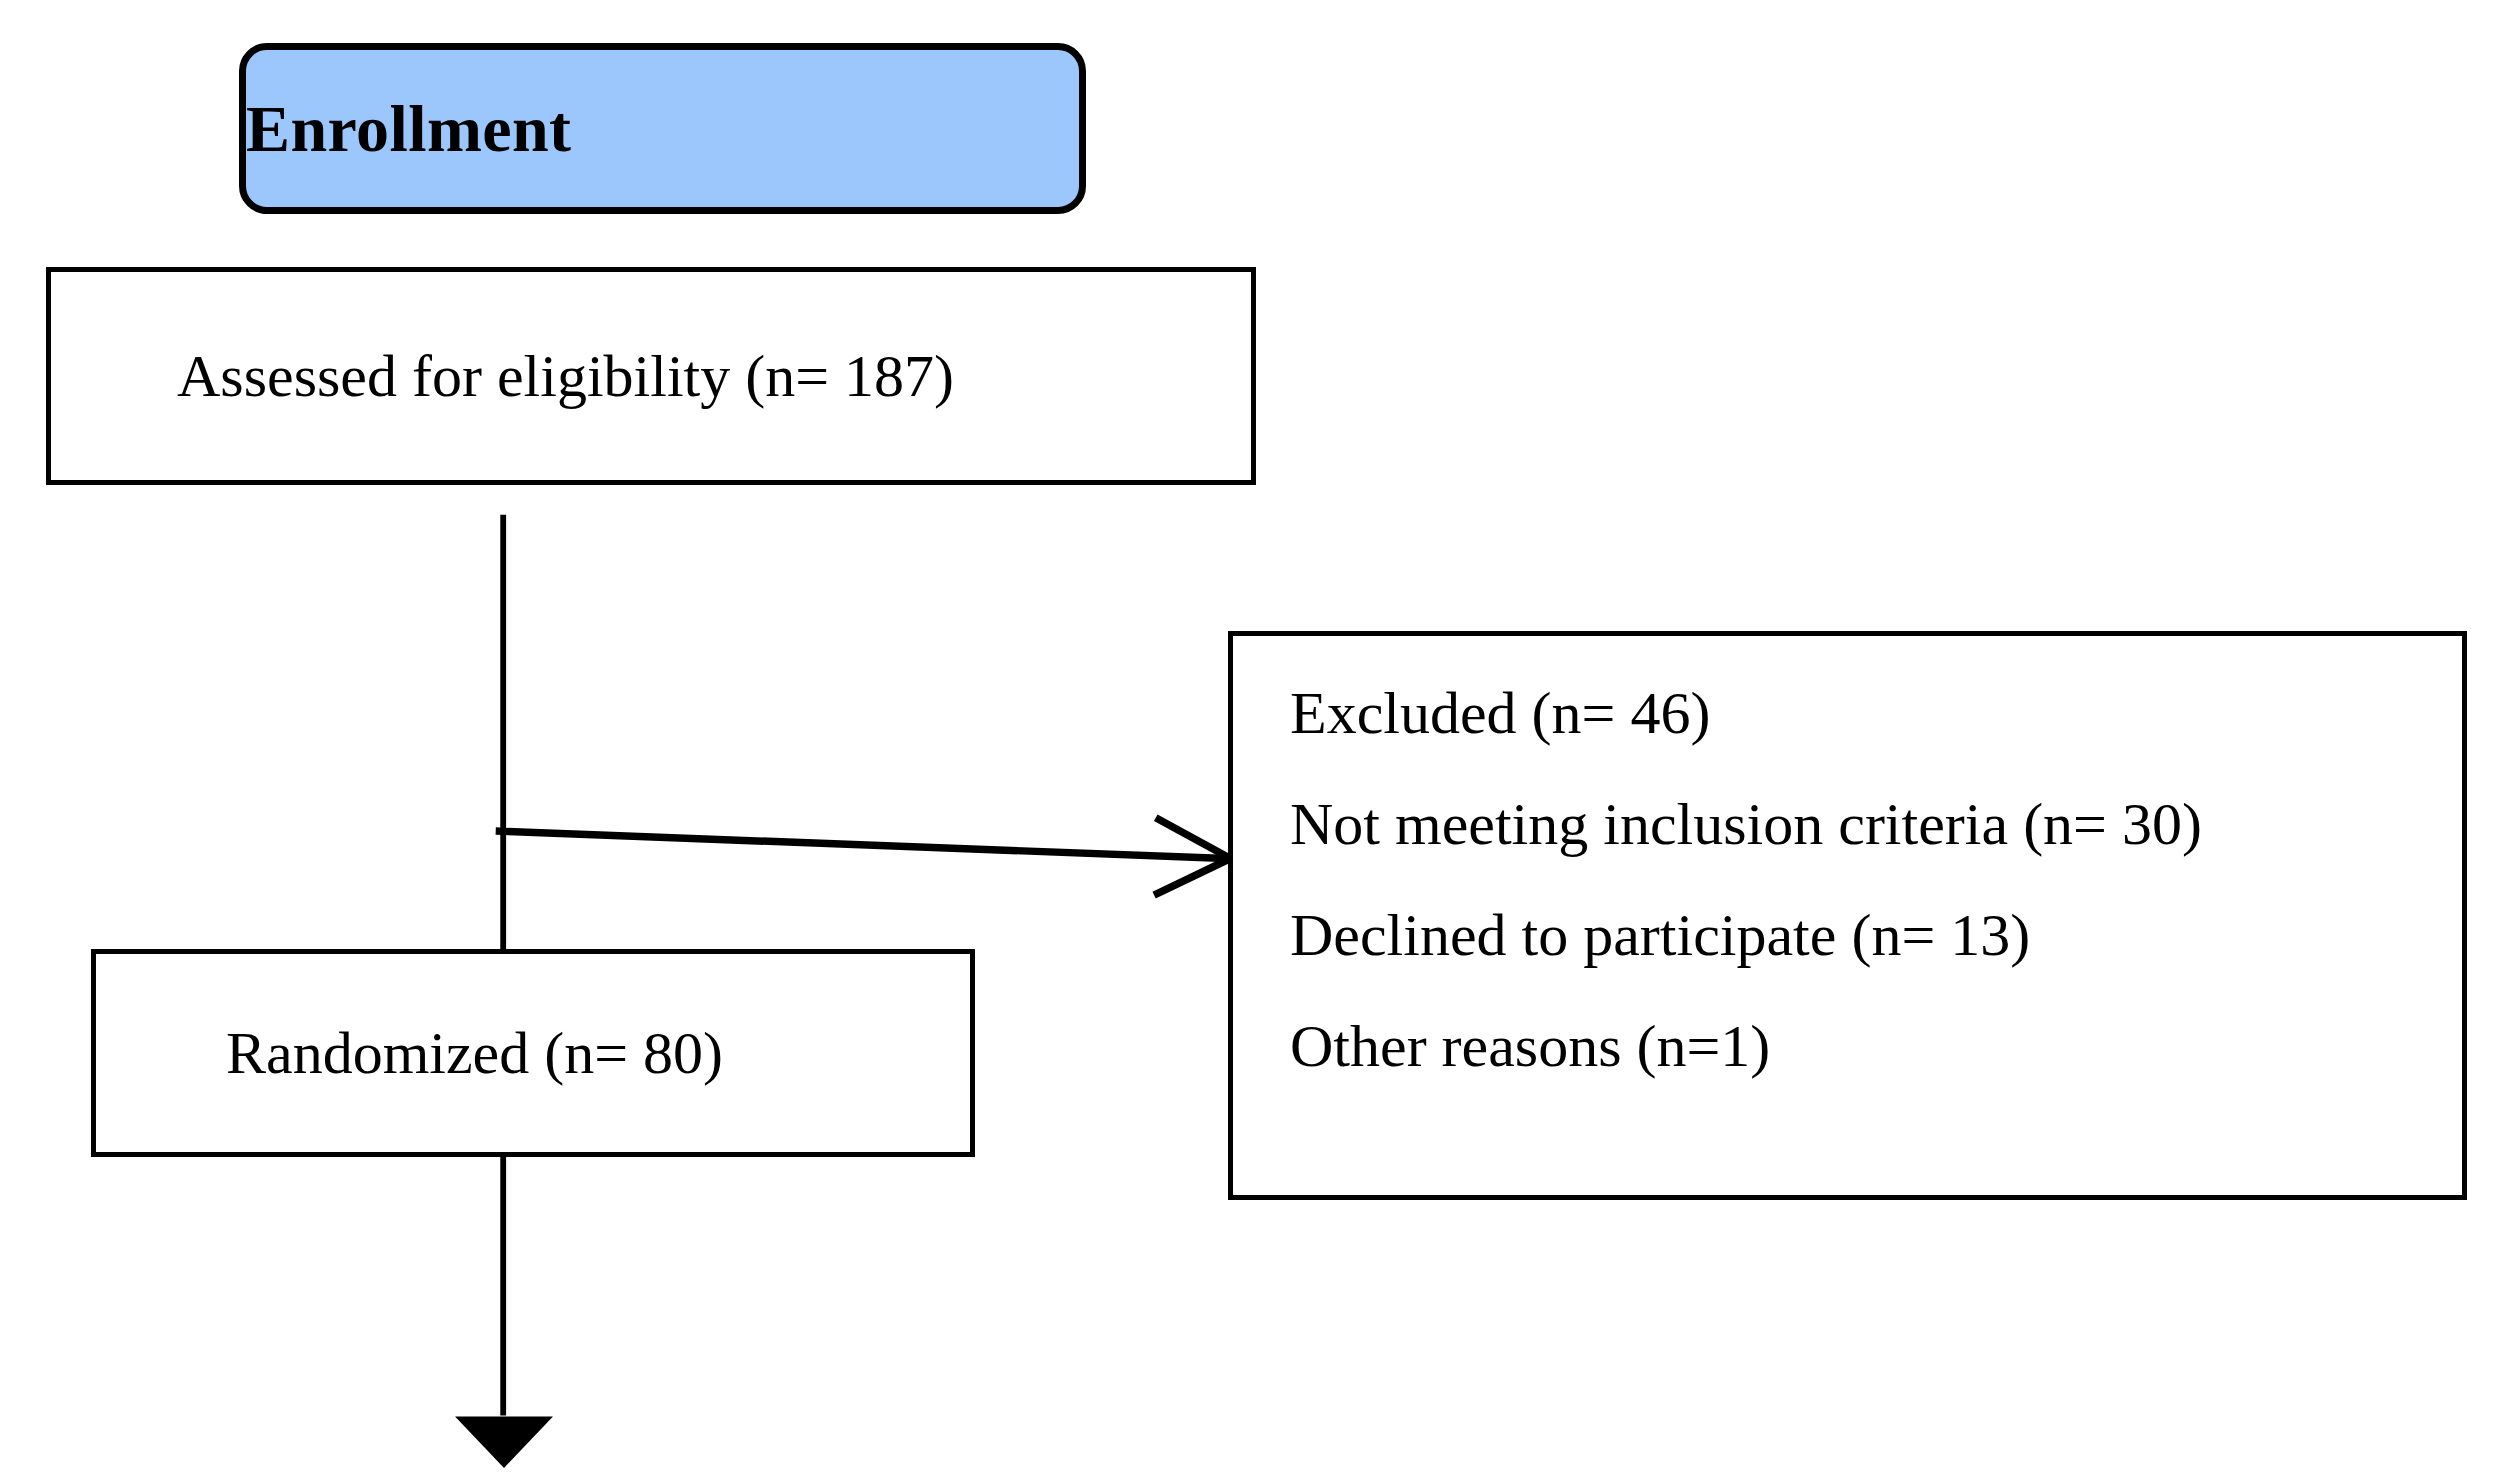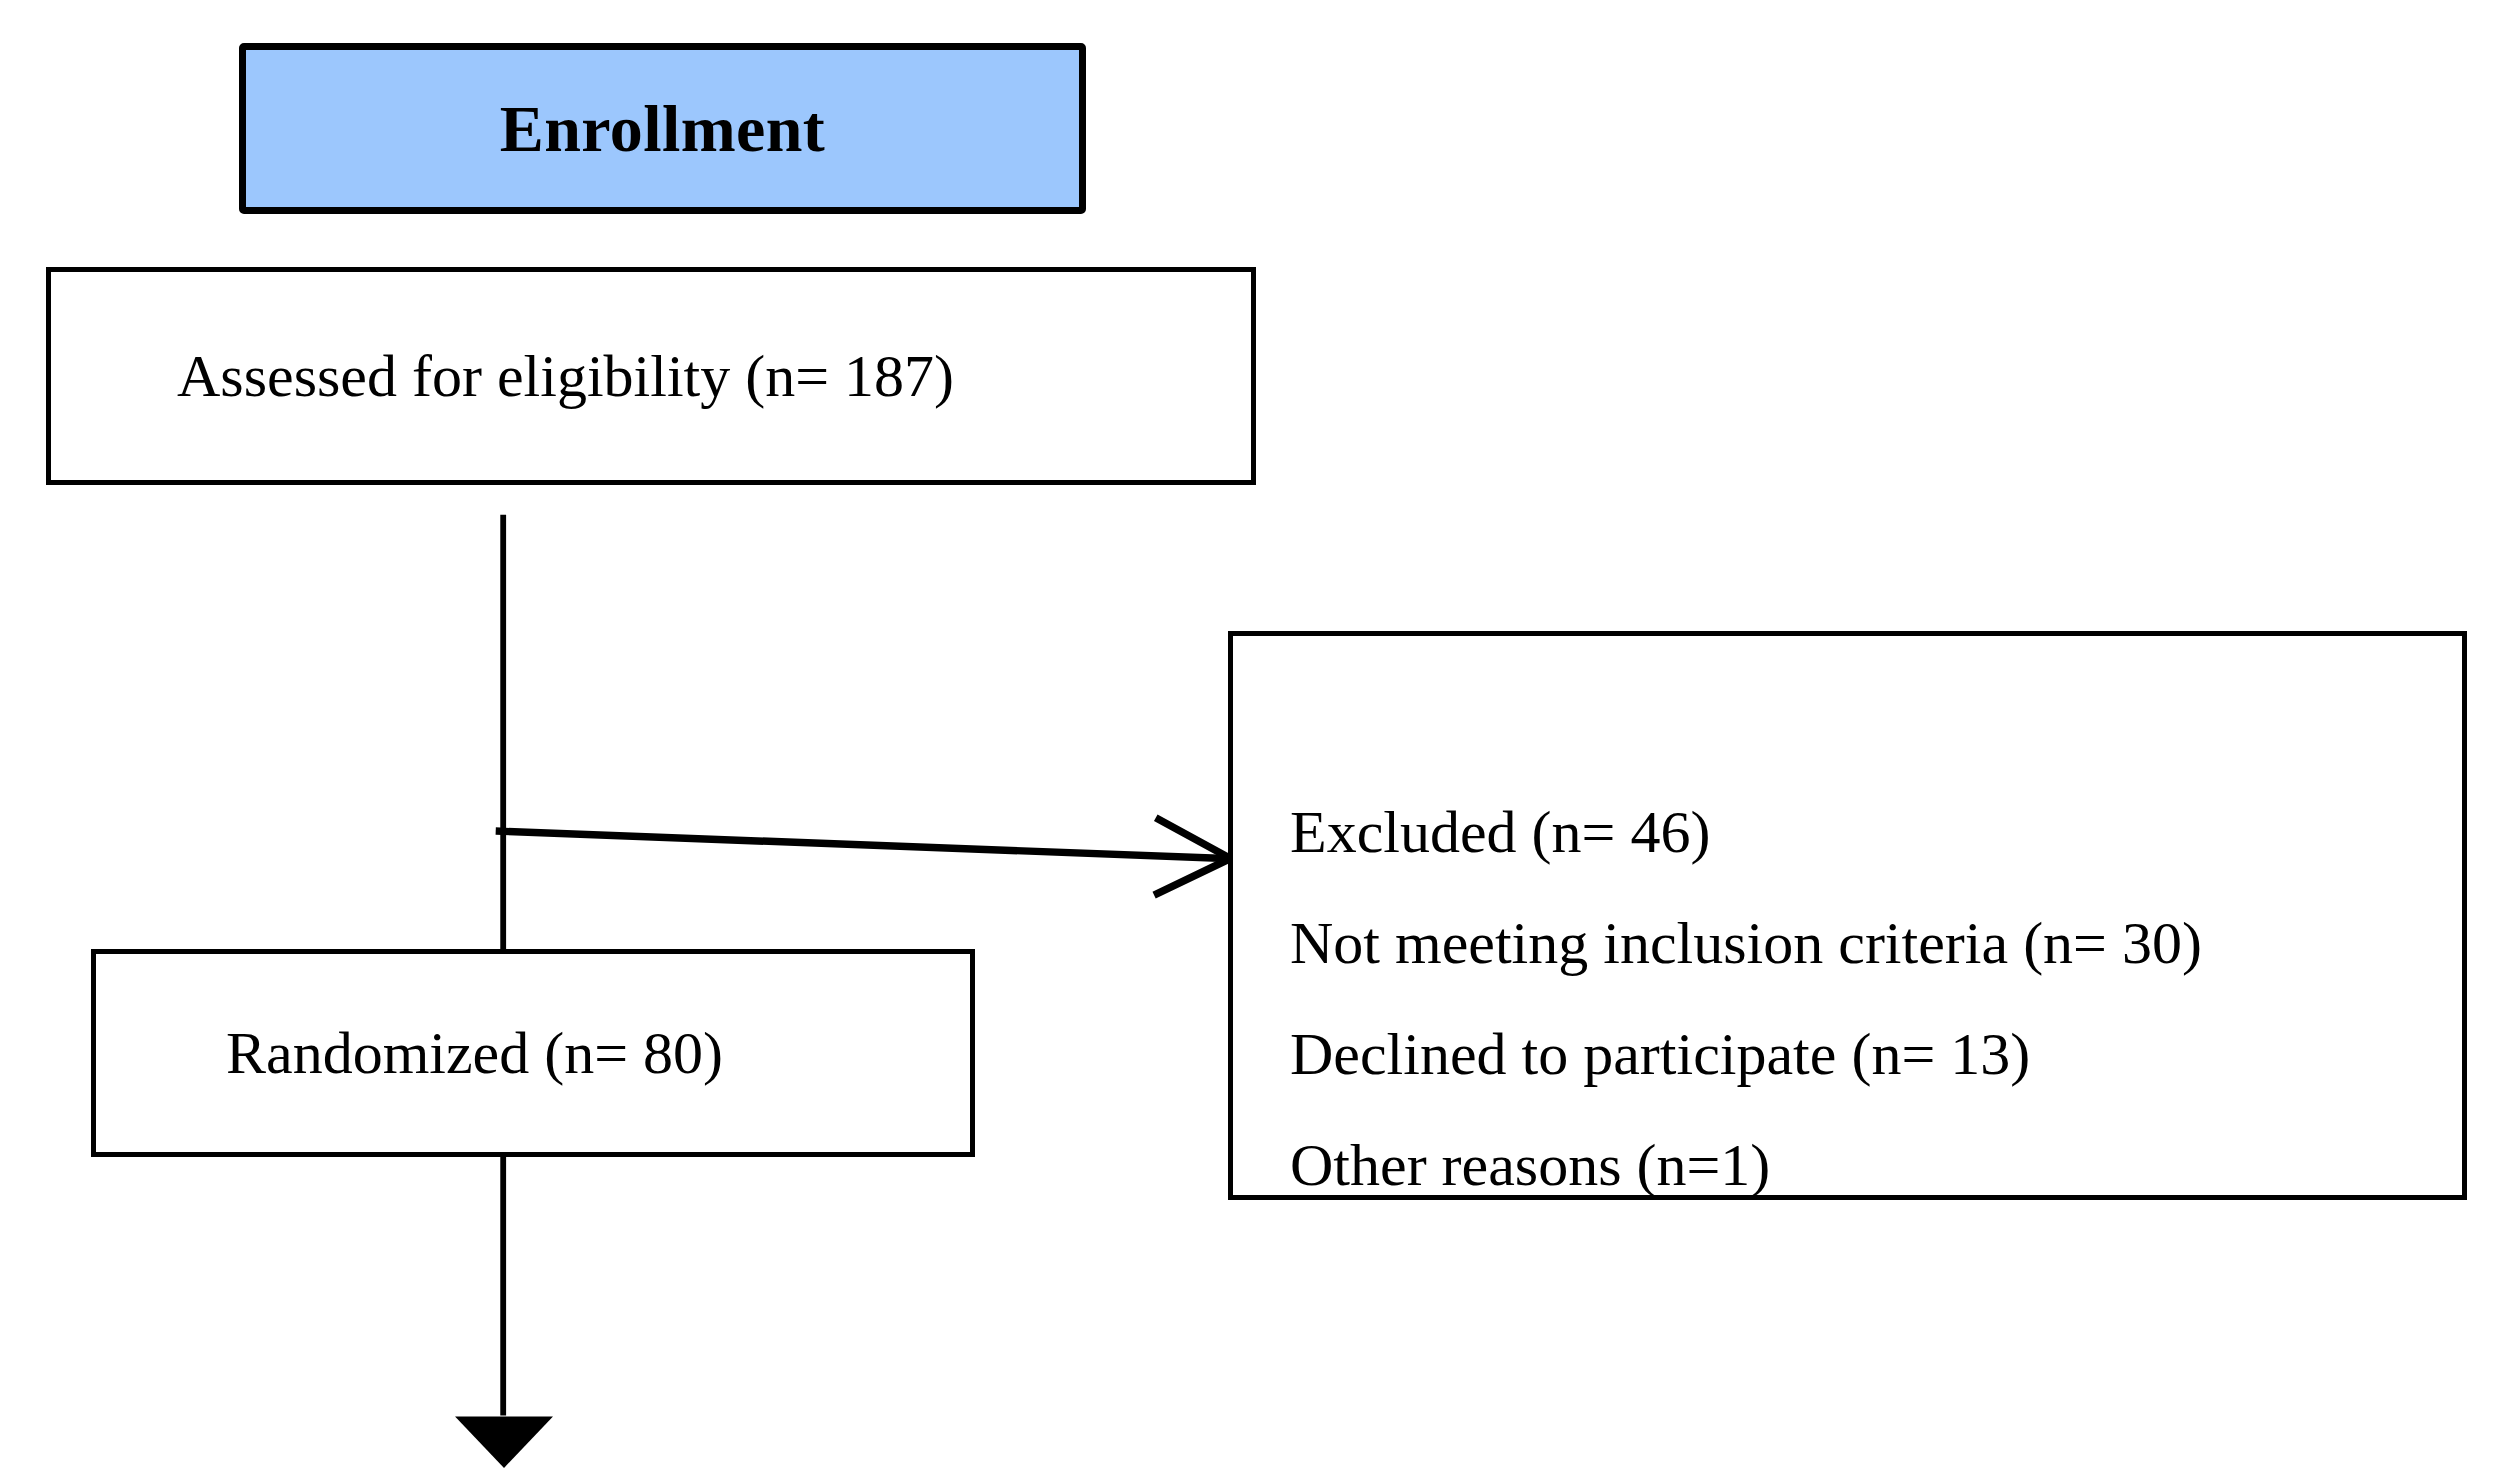--- a/index.html
+++ b/index.html
@@ -26,24 +26,24 @@
     border: 5.8px solid #000000;
     display: flex;
     flex-direction: column;
     justify-content: center;
   }
 
   .stage-banner {
     position: absolute;
     box-sizing: border-box;
     border: 7.5px solid #000000;
-    border-radius: 5px;
+    border-radius: 28px;
     display: flex;
     align-items: center;
-    justify-content: center;
+    justify-content: flex-start;
   }
   .stage-banner-label {
     font-weight: bold;
     font-size: 66px;
     line-height: 1;
     letter-spacing: 0.4px;
     color: #000000;
     white-space: nowrap;
   }
 
@@ -75,21 +75,21 @@
   #box-randomized .box-text {
     padding-left: 130px;
   }
 
   
   #box-excluded {
     left: 1228px;
     top: 631px;
     width: 1239px;
     height: 569px;
-    justify-content: flex-end;
+    justify-content: flex-start;
     padding-top: 47px;
     padding-left: 57px;
   }
   #box-excluded .excl-line {
     font-size: 60px;
     line-height: 1.0;
     color: #000000;
     white-space: nowrap;
     margin-bottom: 51px;
   }

